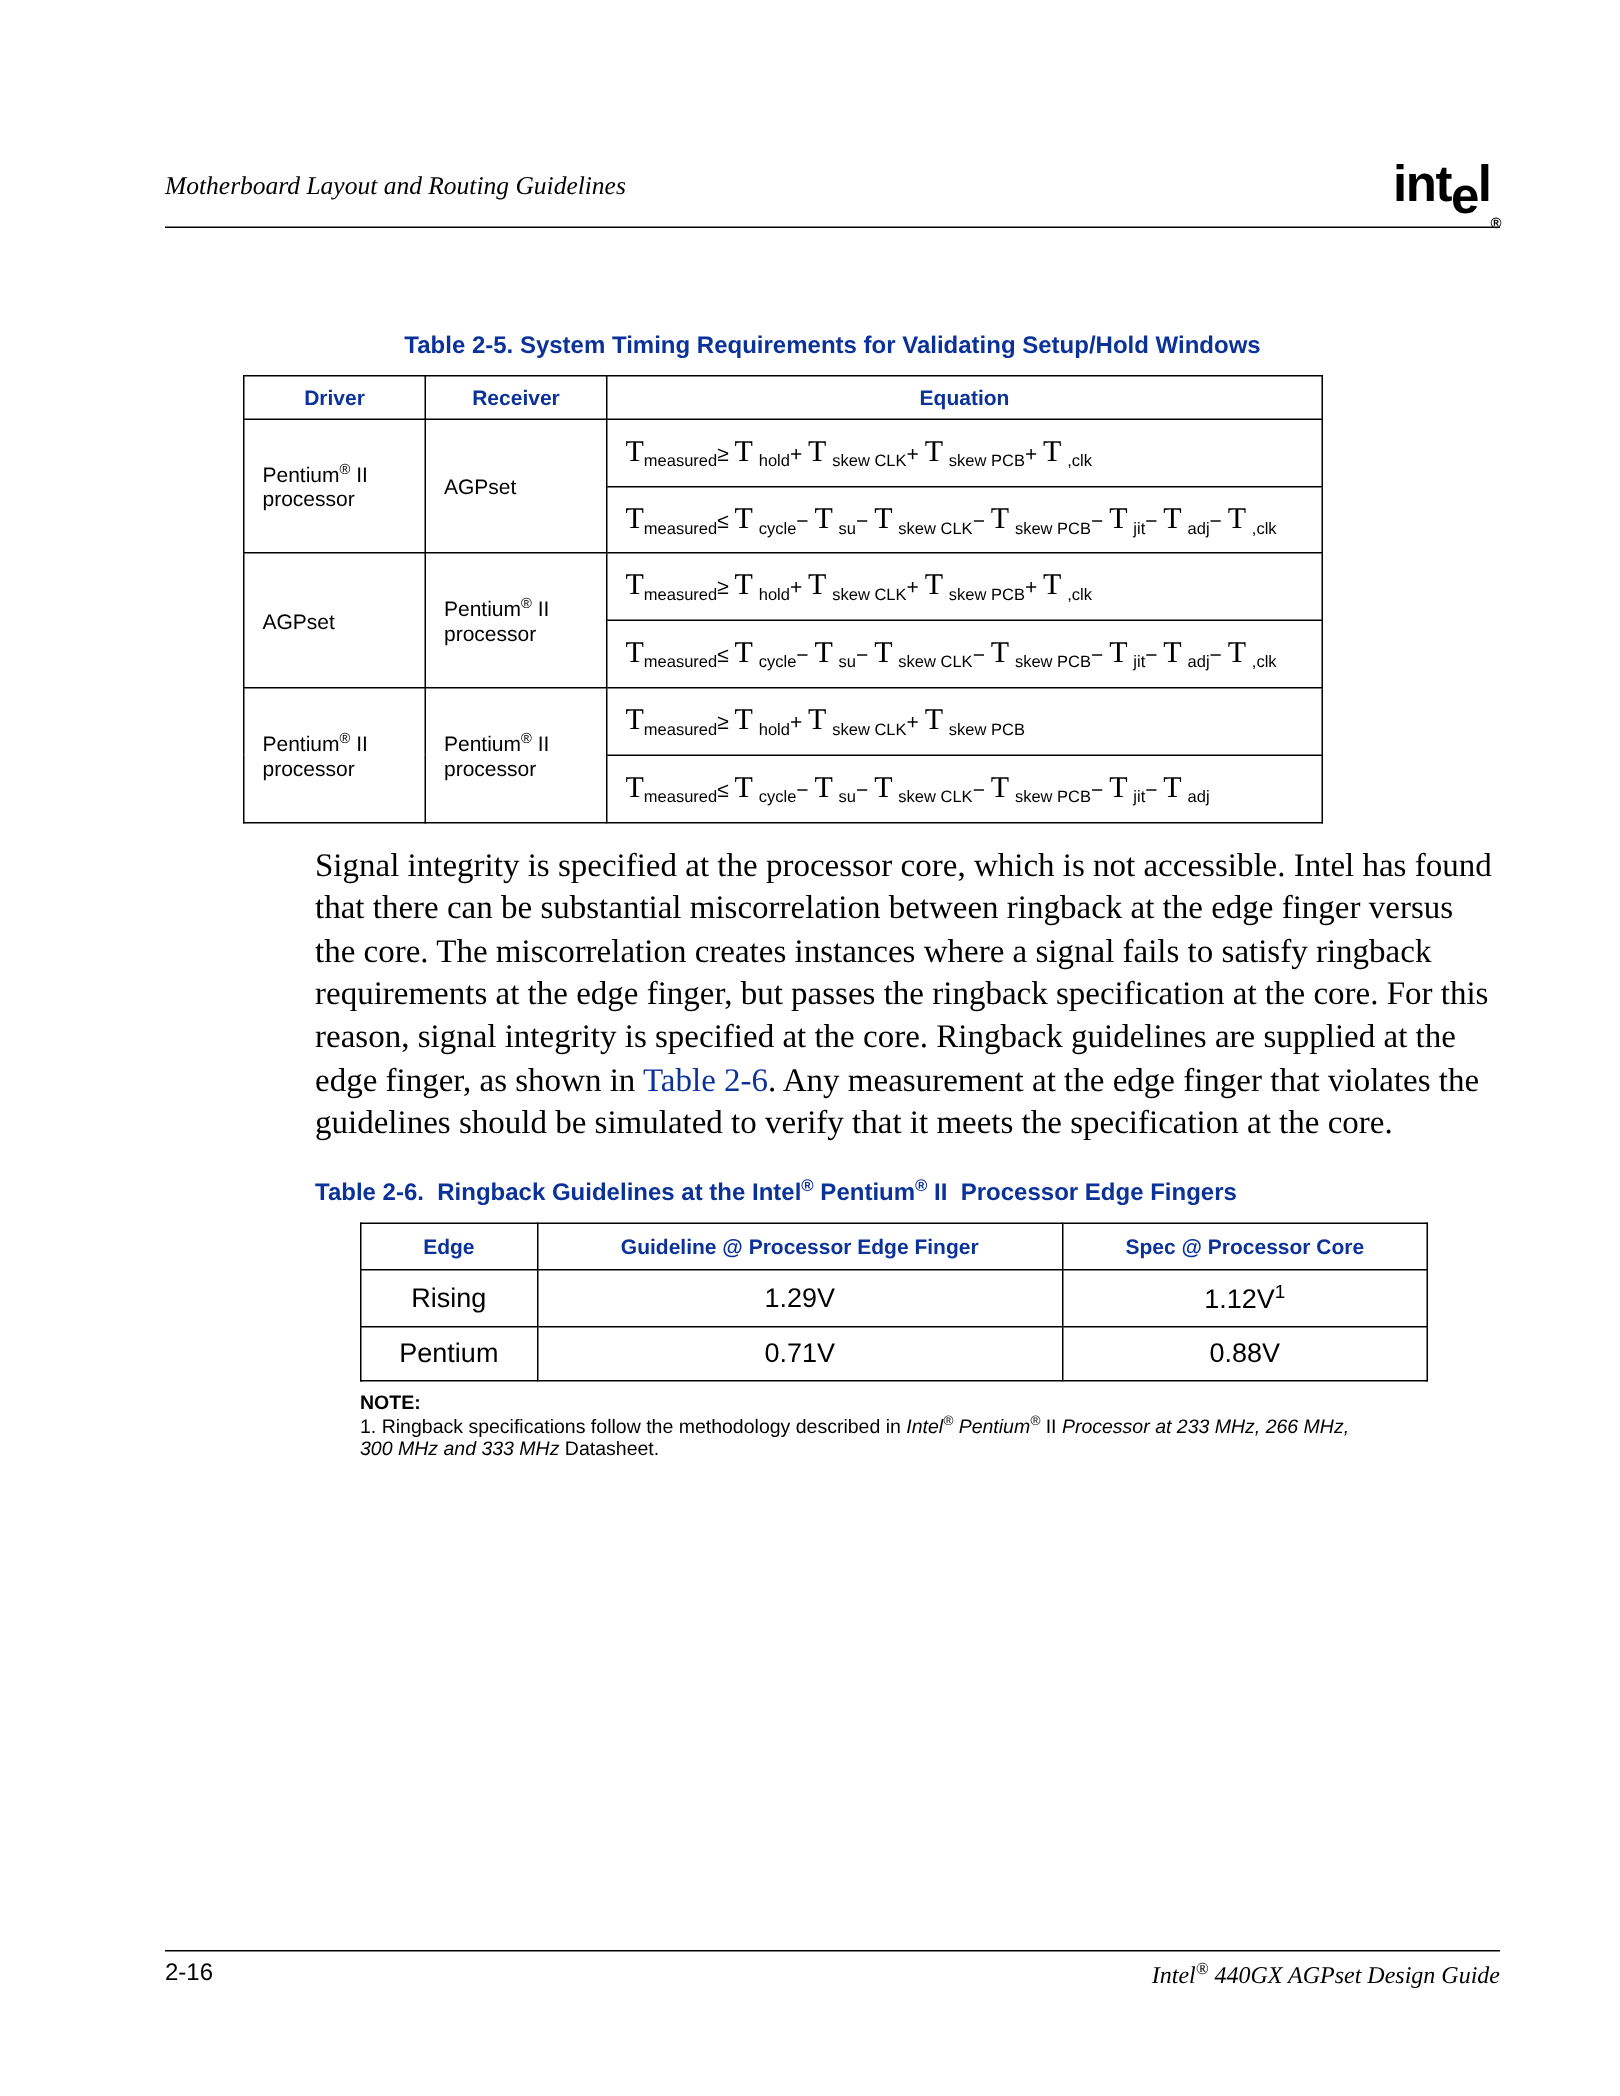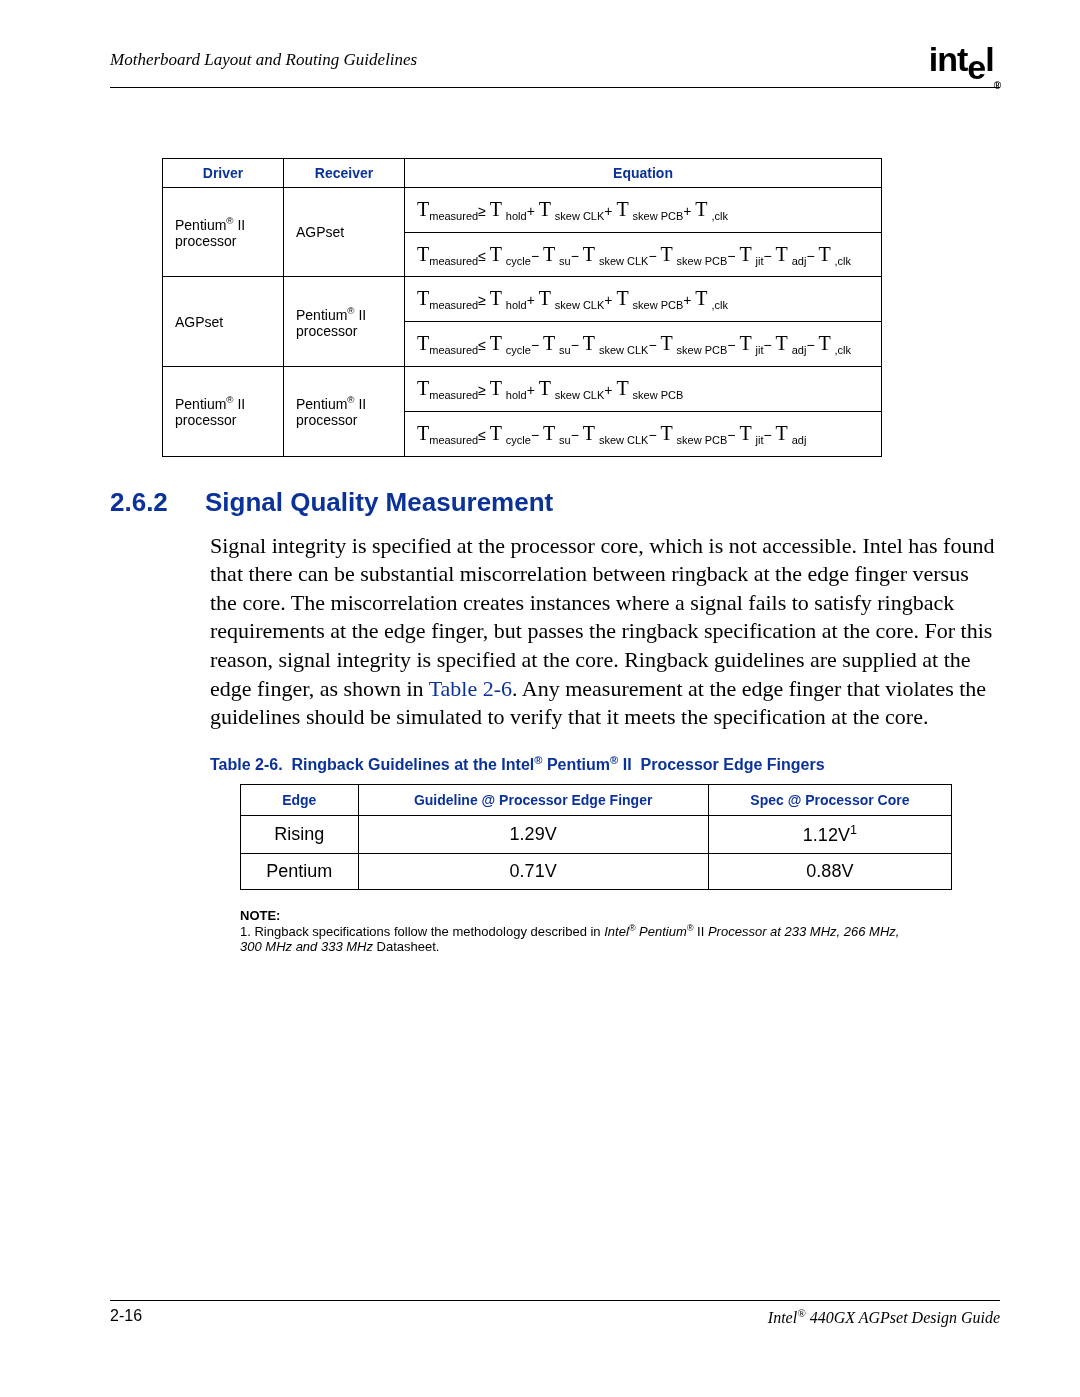--- a/index.html
+++ b/index.html
@@ -7,21 +7,21 @@
     background: #fff;
     margin: 0;
     padding: 0;
     color: #000;
     width: 1080px;
     height: 1397px;
     box-sizing: border-box;
     position: relative;
   }
   .page {
-    padding: 40px 80px 0 110px;
+    padding: 104px 80px 0 110px;
   }
   .header {
     display: flex;
     justify-content: space-between;
     align-items: center;
     padding-bottom: 6px;
   }
   .header-left {
     font-style: italic;
     font-size: 17px;
@@ -118,21 +118,21 @@
   table.t6 th {
     color: #0a3299;
     font-weight: 700;
     font-size: 14px;
   }
   table.t6 td { font-size: 18px; }
   .note {
     font-family: Arial, Helvetica, sans-serif;
     font-size: 13px;
     margin-left: 130px;
-    margin-top: 18px;
+    margin-top: 6px;
     width: 660px;
   }
   .note-h { font-weight: 700; }
   .note-li { margin-left: 0; }
   .note-li .it { font-style: italic; }
   sup { font-size: 0.7em; }
   .footer {
     position: absolute;
     bottom: 70px;
     left: 110px;
@@ -153,20 +153,21 @@
 
 <div class="page">
   <div class="header">
     <div class="header-left">Motherboard Layout and Routing Guidelines</div>
     <div class="header-right">
       int<span class="sub">e</span>l<span class="reg">®</span>
     </div>
   </div>
   <hr class="rule">
 
+  <div class="caption caption-center">Table 2-5. System Timing Requirements for Validating Setup/Hold Windows</div>
 
   <div class="t5-wrap">
   <table class="t5">
     <thead>
       <tr>
         <th style="width:100px">Driver</th>
         <th style="width:100px">Receiver</th>
         <th>Equation</th>
       </tr>
     </thead>
@@ -192,23 +193,20 @@
             <td rowspan="2">Pentium<sup>®</sup> II processor</td>
             <td class="eqcell"><span class="T">T</span><span class="sub1">measured</span>≥ <span class="T">T</span> <span class="sub1">hold</span>+ <span class="T">T</span> <span class="sub1">skew CLK</span>+ <span class="T">T</span> <span class="sub1">skew PCB</span></td>
           </tr>
           <tr>
             <td class="eqcell"><span class="T">T</span><span class="sub1">measured</span>≤ <span class="T">T</span> <span class="sub1">cycle</span>− <span class="T">T</span> <span class="sub1">su</span>− <span class="T">T</span> <span class="sub1">skew CLK</span>− <span class="T">T</span> <span class="sub1">skew PCB</span>− <span class="T">T</span> <span class="sub1">jit</span>− <span class="T">T</span> <span class="sub1">adj</span></td>
           </tr>
         </tbody>
   </table>
   </div>
 
-  <div class="h2">
-    <span class="num">2.6.2</span><span>Signal Quality Measurement</span>
-  </div>
 
   <p class="para">
     <span>Signal integrity is specified at the processor core, which is not accessible. Intel has found that there can be substantial miscorrelation between ringback at the edge finger versus the core. The miscorrelation creates instances where a signal fails to satisfy ringback requirements at the edge finger, but passes the ringback specification at the core. For this reason, signal integrity is specified at the core. Ringback guidelines are supplied at the edge finger, as shown in </span><span class="link">Table 2-6</span><span>. Any measurement at the edge finger that violates the guidelines should be simulated to verify that it meets the specification at the core.</span>
   </p>
 
   <div class="caption caption-left">
     Table 2-6.&nbsp; Ringback Guidelines at the Intel<sup>®</sup> Pentium<sup>®</sup> II &nbsp;Processor Edge Fingers
   </div>
 
   <table class="t6">

